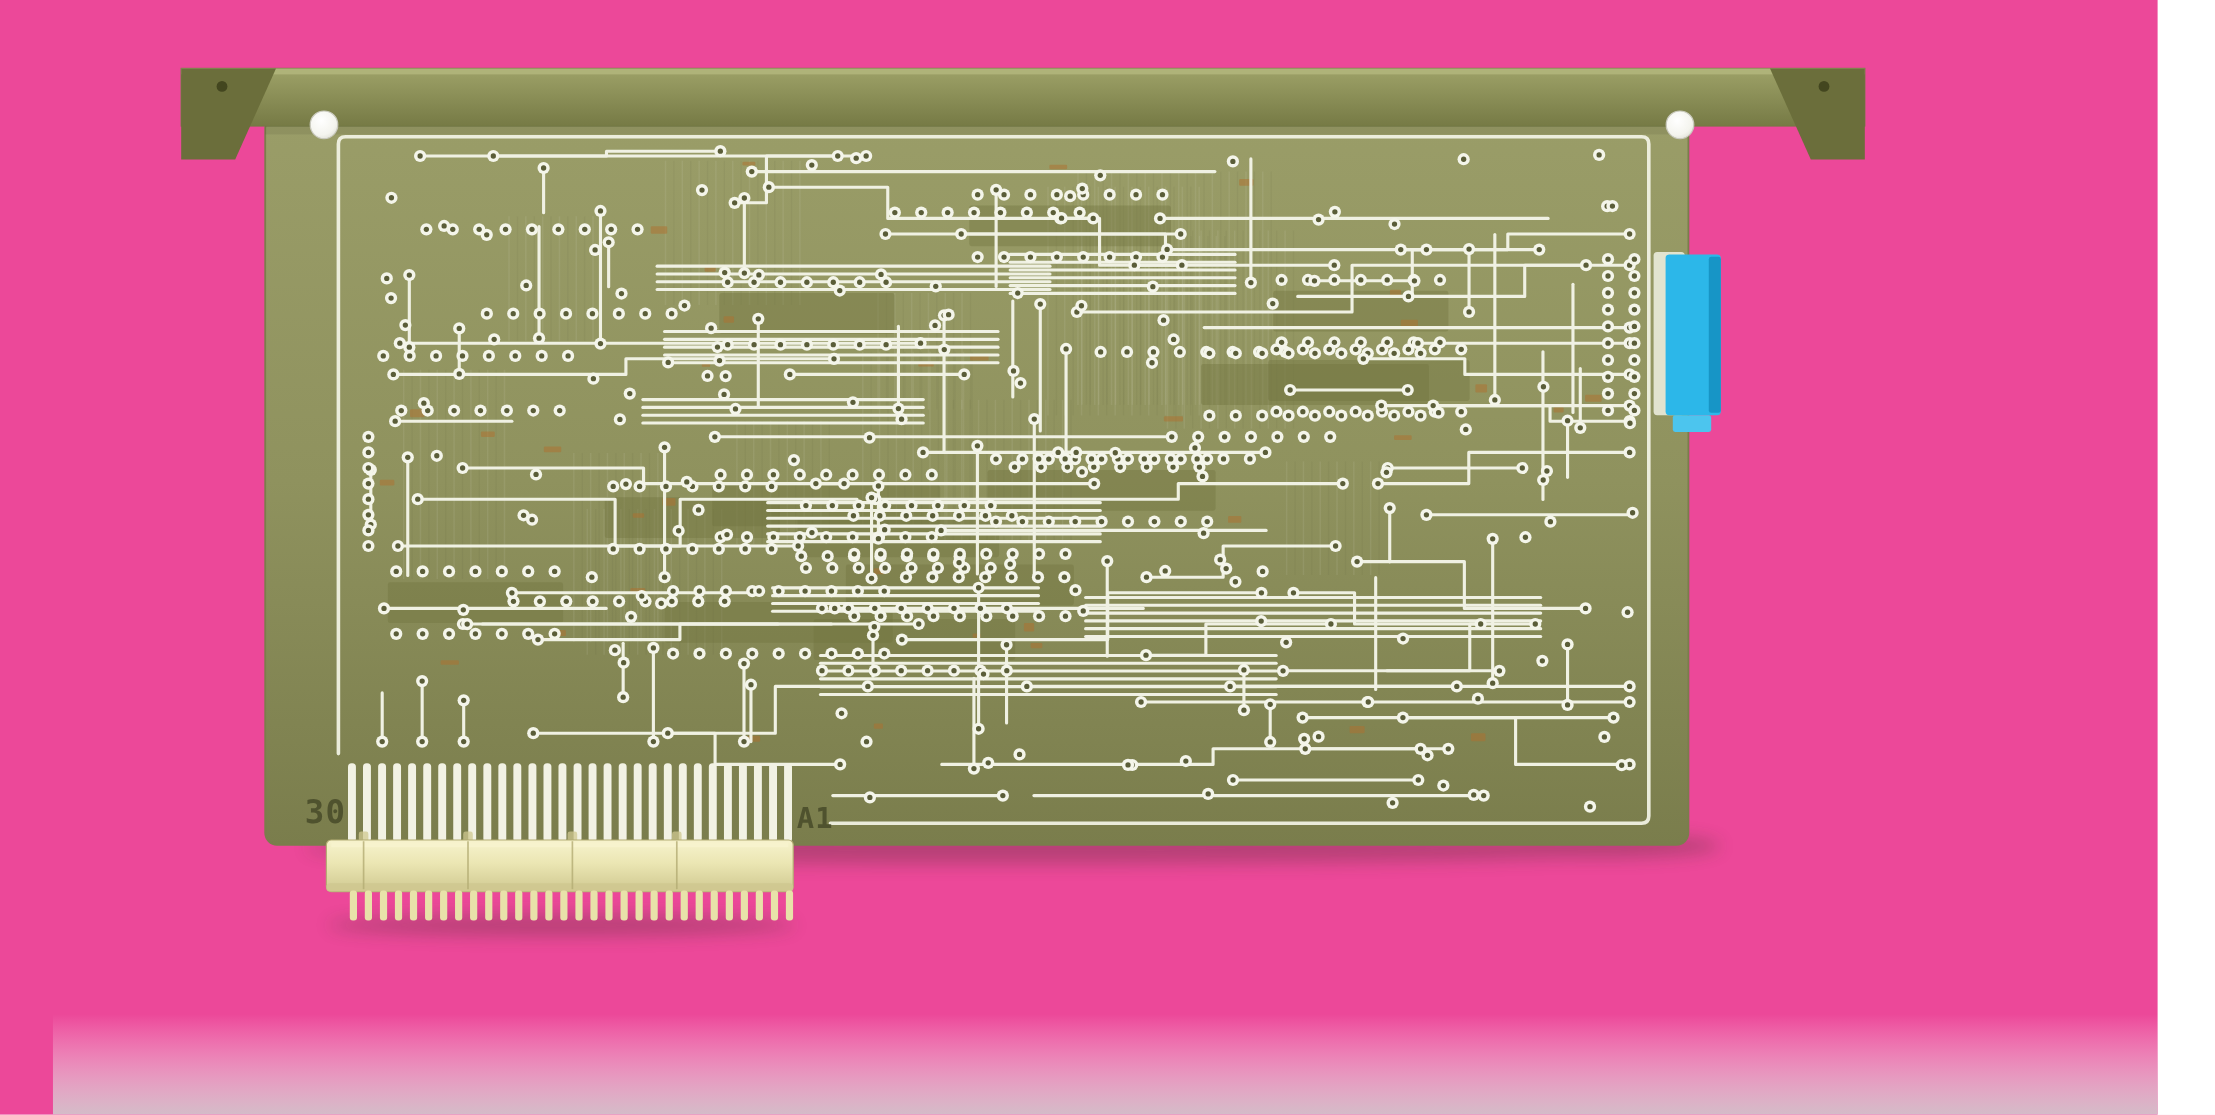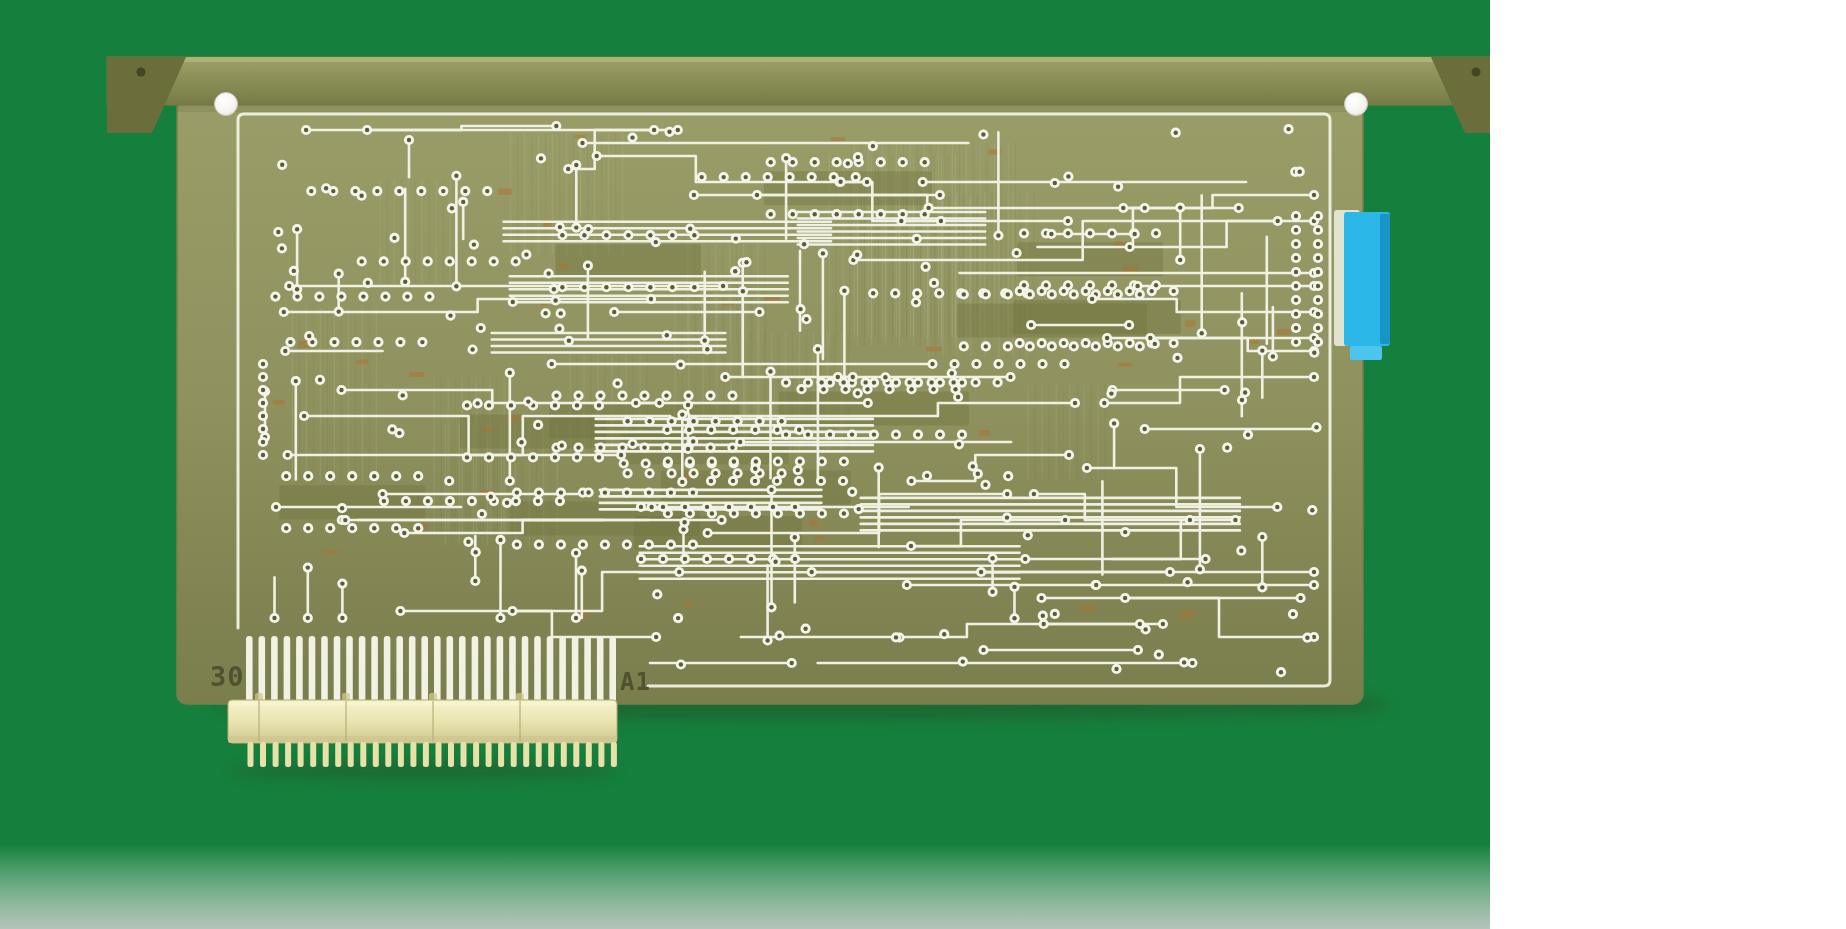--- a/index.html
+++ b/index.html
@@ -1,22 +1,23 @@
 <!DOCTYPE html>
 <html><head>
 <meta charset="utf-8">
 <style>
   html, body { margin: 0; padding: 0; background: #ffffff; }
   .scene {
     position: relative;
-    width: 1490px;
+    width: 1754px;
     height: 929px;
     overflow: hidden;
-    background: #15803d;
+    background: #ec4899;
     font-family: "DejaVu Sans", sans-serif;
+    padding-left: 44px;
   }
   svg { display: block; }
   .silk-label {
     font-family: "DejaVu Sans Mono", monospace;
     font-weight: bold;
     opacity: 0.92;
     letter-spacing: 1px;
   }
 </style>
 </head>

